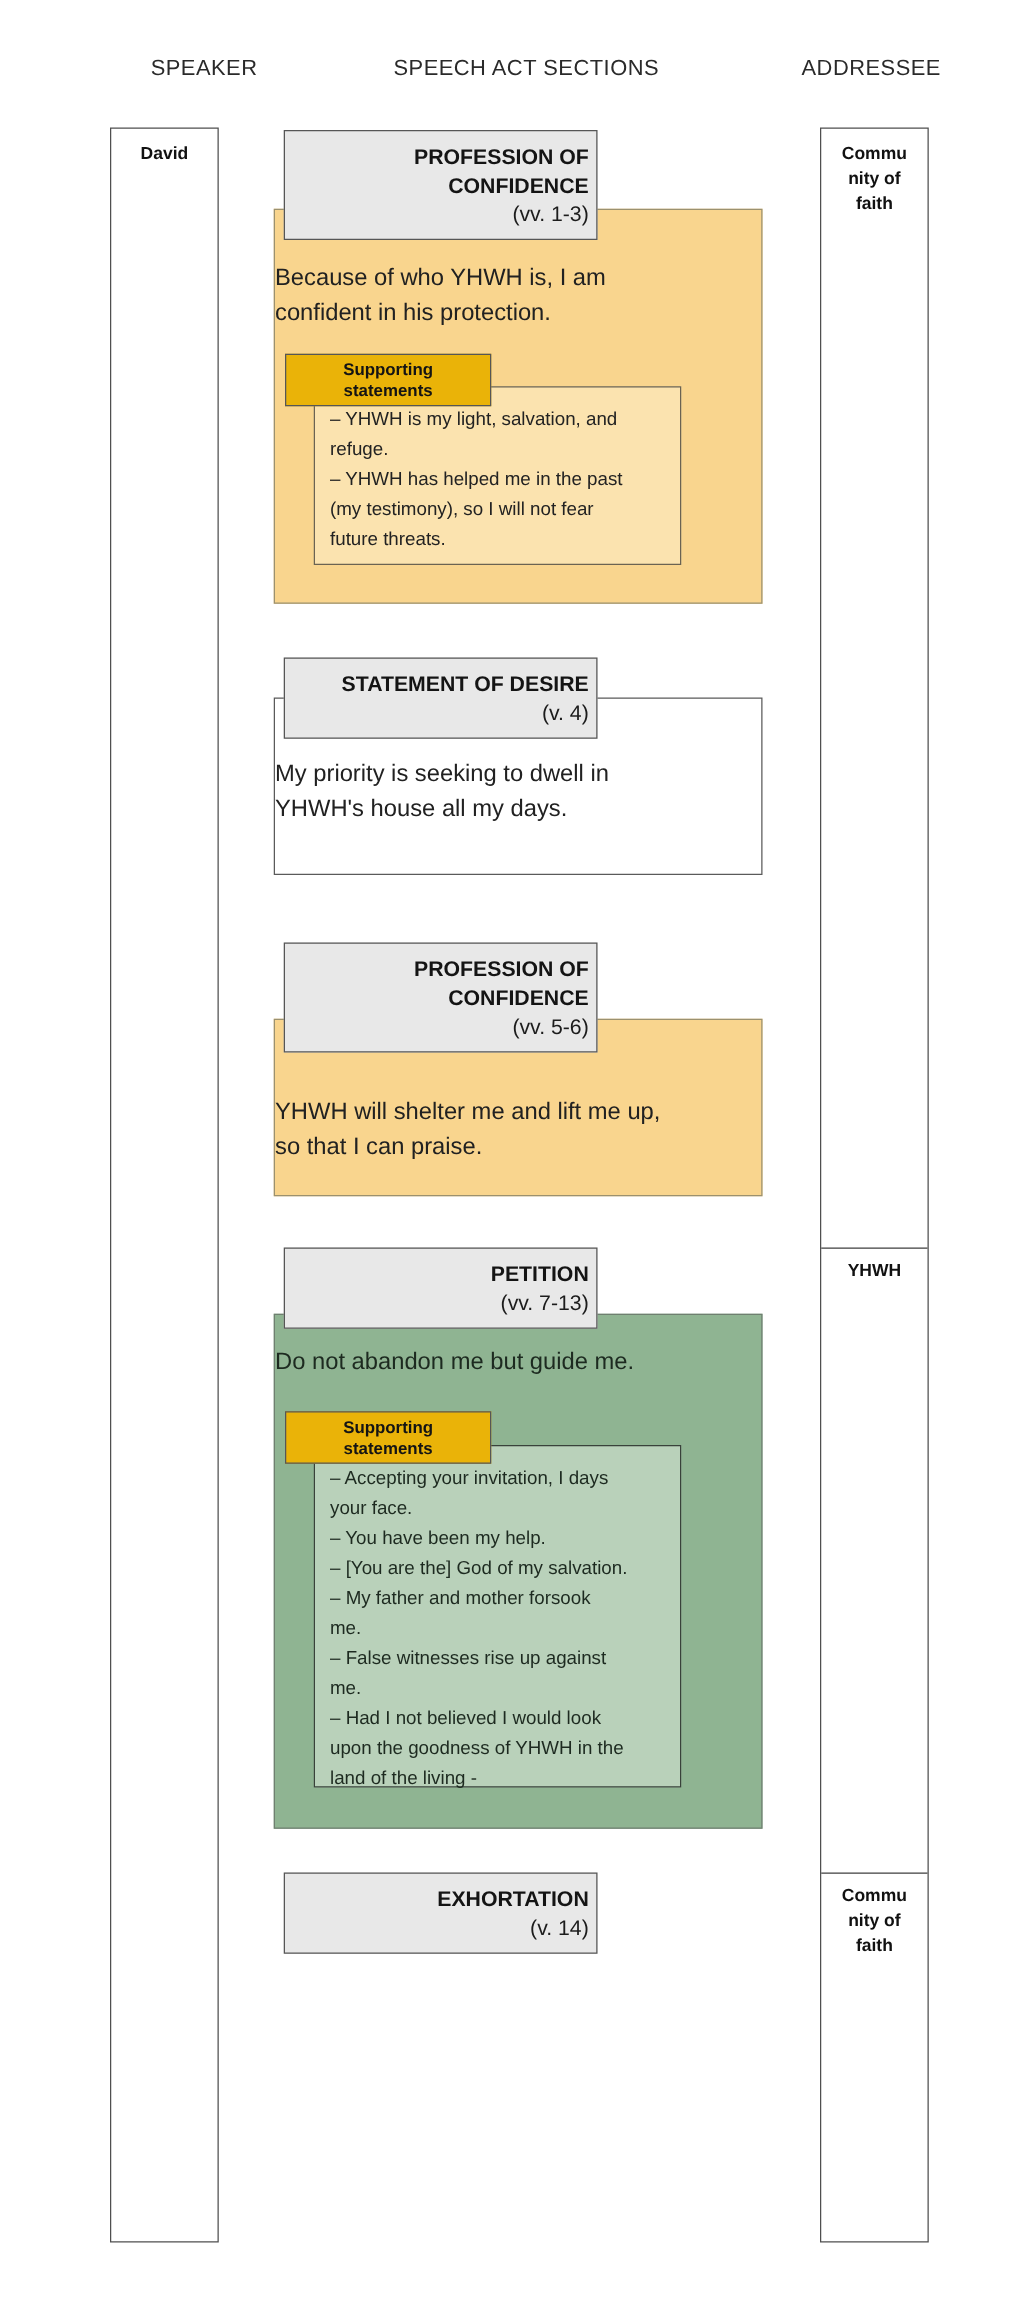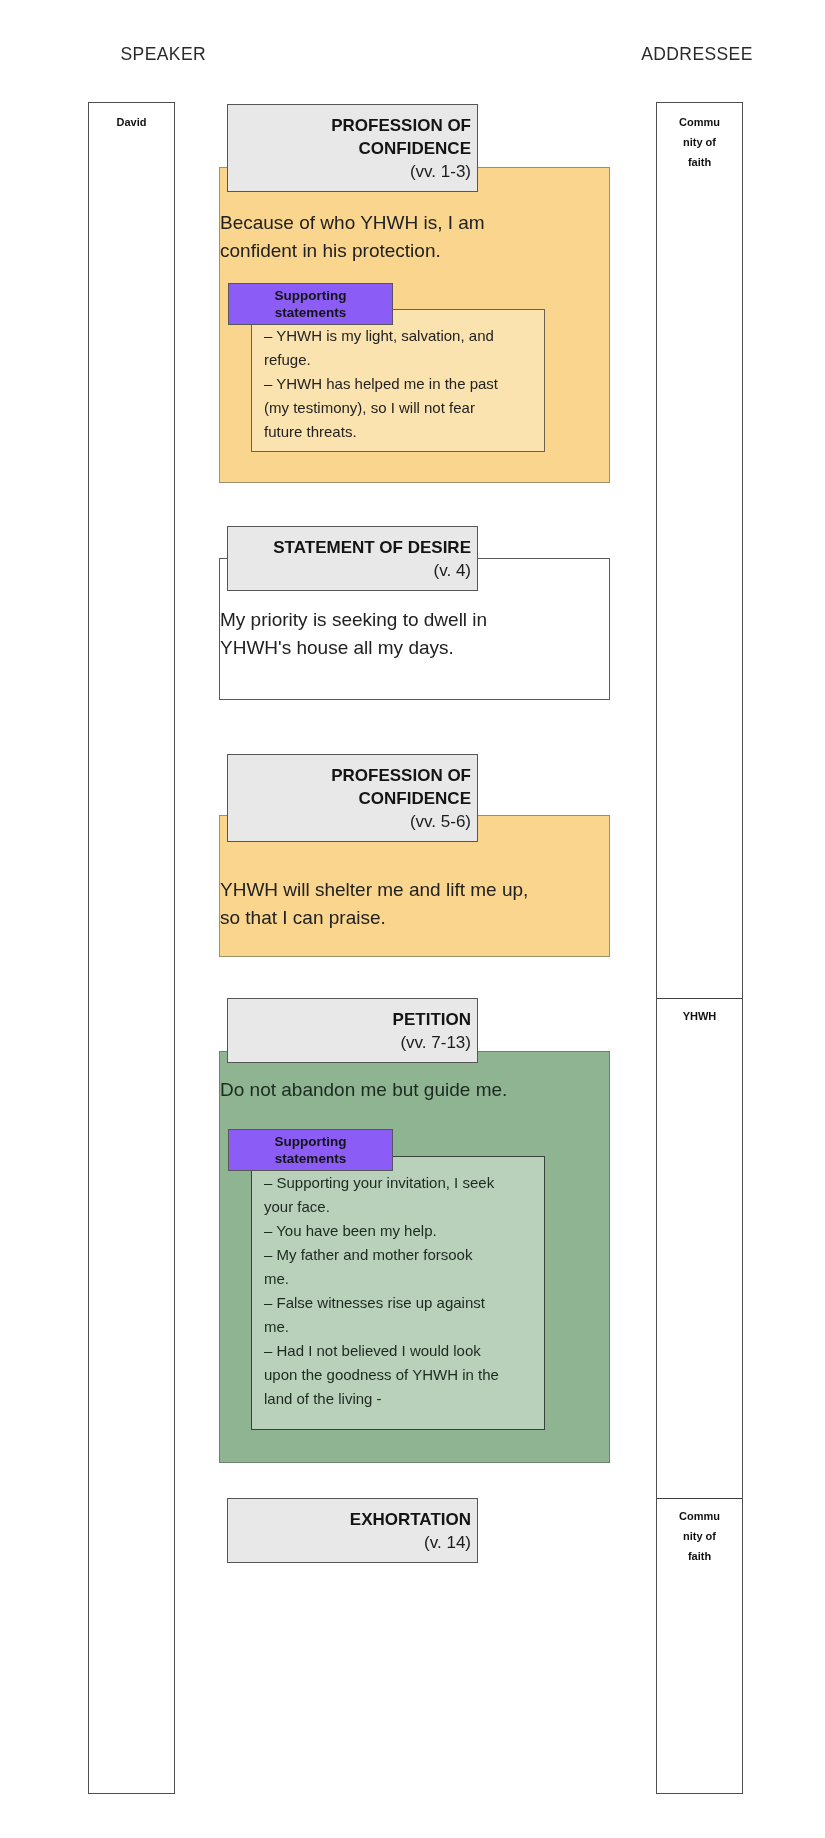--- a/index.html
+++ b/index.html
@@ -13,21 +13,21 @@
     position:absolute;top:44px;font-size:17.5px;letter-spacing:.4px;
     color:#2a2a2a;text-align:center;
   }
   
   .col{
     position:absolute;top:102px;width:87px;height:1692px;background:#fff;
     border:1.5px solid #4f4f4f;box-sizing:border-box;
   }
   .col-label{
     position:absolute;left:0;width:100%;text-align:center;
-    font-size:11px;font-weight:bold;line-height:20px;color:#111;
+    font-size:14px;font-weight:bold;line-height:20px;color:#111;
   }
   .seg-divider{
     position:absolute;left:0;width:100%;border-top:1.5px solid #3f3f3f;
   }
   
   .hdr-box{
     position:absolute;left:227px;width:251px;background:#e8e8e8;
     border:1.5px solid #565656;box-sizing:border-box;z-index:3;
     text-align:right;padding:9px 6px 8px 6px;
   }
@@ -41,41 +41,42 @@
   .white-body{background:#ffffff;border:1.5px solid #5a5a5a;}
   .green{background:#8fb492;border:1.5px solid #6f7f70;}
   .blue{background:#9fc5e8;border:1.5px solid #8795a4;}
   .main-text{
     font-size:19px;line-height:28px;color:#212121;
   }
   .green .main-text{color:#1d2a20;}
   .blue .main-text{color:#1e2a36;}
   
   .supp-label{
-    position:absolute;left:8px;width:165px;height:42px;background:#8b5cf6;
+    position:absolute;left:8px;width:165px;height:42px;background:#eab308;
     border:1.5px solid #565656;box-sizing:border-box;z-index:3;
     text-align:center;font-size:13.5px;font-weight:bold;line-height:17px;
     padding-top:3px;color:#141414;
   }
   
   .inner-box{
     position:absolute;left:31px;width:294px;box-sizing:border-box;z-index:2;
     padding:14px 16px 6px 12px;
   }
   .inner-orange{background:#fbe3af;border:1.5px solid #6b6352;}
   .inner-green{background:#b9d1ba;border:1.5px solid #39423a;}
   .list-item{font-size:15px;line-height:24px;color:#222222;}
   .inner-green .list-item{color:#1d2a20;}
 </style>
 </head>
 <body>
 
 <div class="canvas">
 
   <div class="col-head" style="left:56px;width:150px;text-align:right;">SPEAKER</div>
+  <div class="col-head" style="left:271px;width:300px;">SPEECH ACT SECTIONS</div>
   <div class="col-head" style="left:622px;width:150px;">ADDRESSEE</div>
 
   <div class="col" style="left:88px;">
     <div class="col-label pre" style="top:9px;">David</div>
   </div>
 
   <div class="col" style="left:656px;">
     <div class="col-label pre" style="top:9px;">Commu
 nity of
 faith</div>
@@ -123,23 +124,24 @@
     <div class="hdr-title pre">PROFESSION OF
 CONFIDENCE</div>
     <div class="hdr-verses">(vv. 5-6)</div>
   </div>
 
   <div class="body-box green" style="top:1051px;height:412px;">
     <div class="main-text pre" style="margin-top:24px;">Do not abandon me but guide me.</div>
     <div class="supp-label pre" style="top:77px;">Supporting
 statements</div>
     <div class="inner-box inner-green" style="top:104px;height:274px;">
-      <div class="list-item pre">– Supporting your invitation, I seek
+      <div class="list-item pre">– Accepting your invitation, I days
 your face.</div>
       <div class="list-item pre">– You have been my help.</div>
+      <div class="list-item pre">– [You are the] God of my salvation.</div>
       <div class="list-item pre">– My father and mother forsook
 me.</div>
       <div class="list-item pre">– False witnesses rise up against
 me.</div>
       <div class="list-item pre">– Had I not believed I would look
 upon the goodness of YHWH in the
 land of the living -</div>
     </div>
   </div>
   <div class="hdr-box" style="top:998px;">

